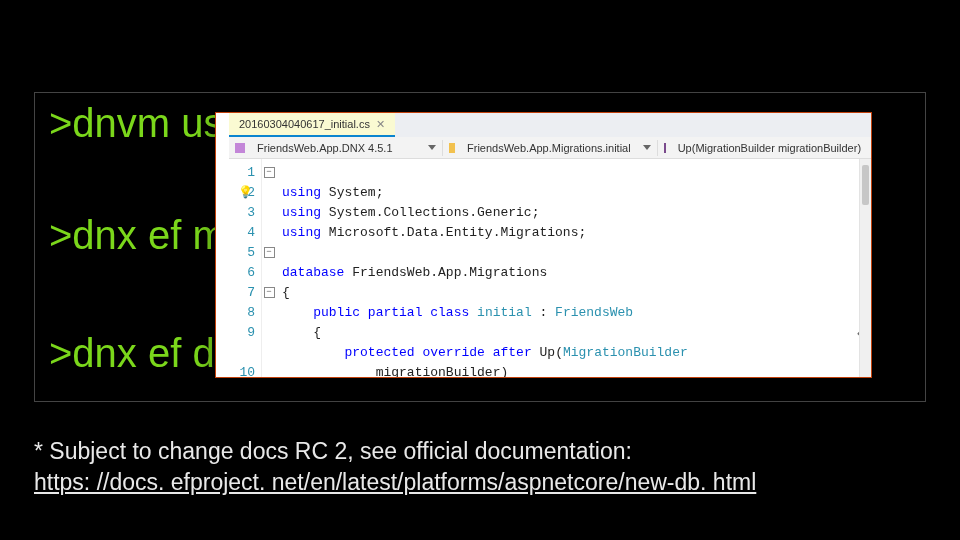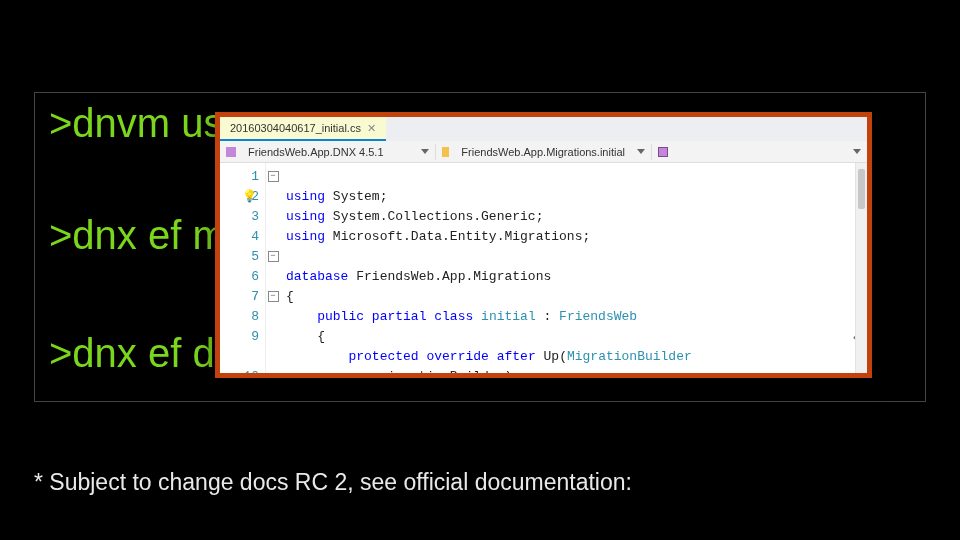--- a/index.html
+++ b/index.html
@@ -41,24 +41,25 @@
   .tl2 { top: 120px; }
   .tl3 { top: 238px; }
 
   .vs {
     position: absolute;
     left: 215px;
     top: 112px;
     width: 657px;
     height: 266px;
     background: #fff;
-    border: 5px solid #c2410c;
+    border: 1px solid #c2410c;
     box-shadow: 0 6px 20px rgba(0,0,0,.5);
     font-family: Consolas, "Courier New", monospace;
     overflow: hidden;
+    padding-left: 13px;
   }
   .vs .tabbar {
     height: 24px;
     background: #eceef2;
     display: flex;
     align-items: stretch;
     font-size: 11px;
     font-family: "Segoe UI", Arial, sans-serif;
   }
   .tab {
@@ -212,20 +213,21 @@
         <span>FriendsWeb.App.DNX 4.5.1</span>
         <span class="tri"></span>
       </div>
       <div class="cell">
         <span class="sq ns"></span>
         <span>FriendsWeb.App.Migrations.initial</span>
         <span class="tri"></span>
       </div>
       <div class="cell">
         <span class="sq meth"></span>
+        <span>Up(MigrationBuilder migrationBuilder)</span>
         <span class="tri"></span>
       </div>
     </div>
 
     <div class="codearea">
       <div class="gutter">
         <div class="ln">1</div>
         <div class="ln">2</div>
         <div class="ln">3</div>
         <div class="ln">4</div>
@@ -261,15 +263,16 @@
                 
       </div>
     </div>
     <div class="scroll-y">
       <div class="thumb"></div>
     </div>
   </div>
 
   <div class="footnote">
     <span>* Subject to change docs RC 2, see official documentation:</span><br>
+    <a href="#">https: //docs. efproject. net/en/latest/platforms/aspnetcore/new-db. html</a>
   </div>
 
 </div>
 
 </body></html>

